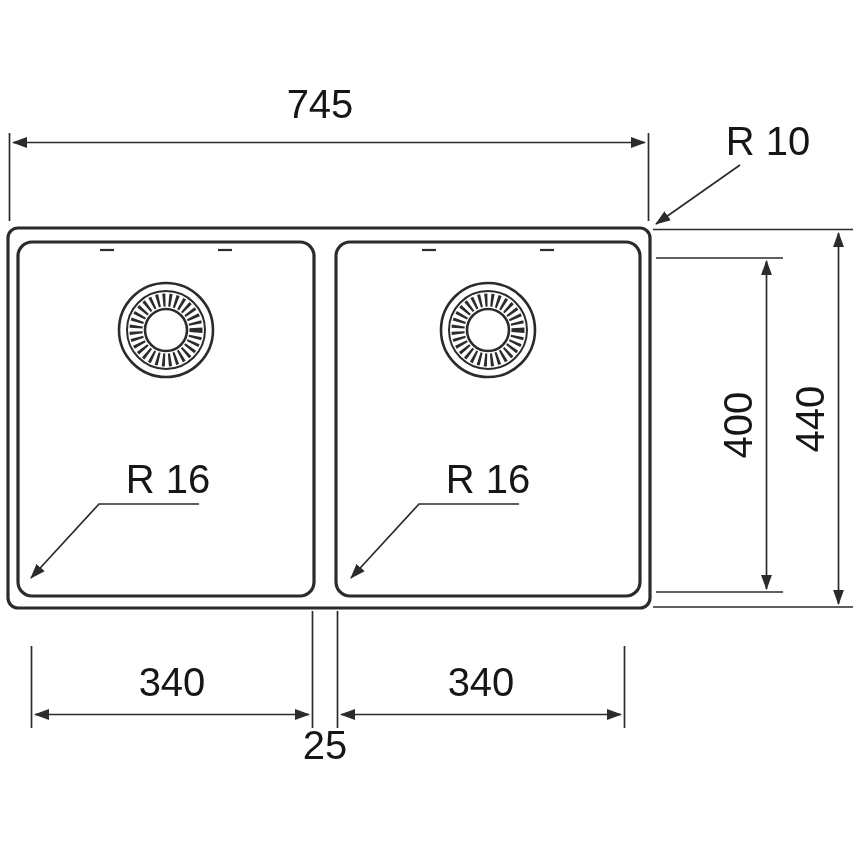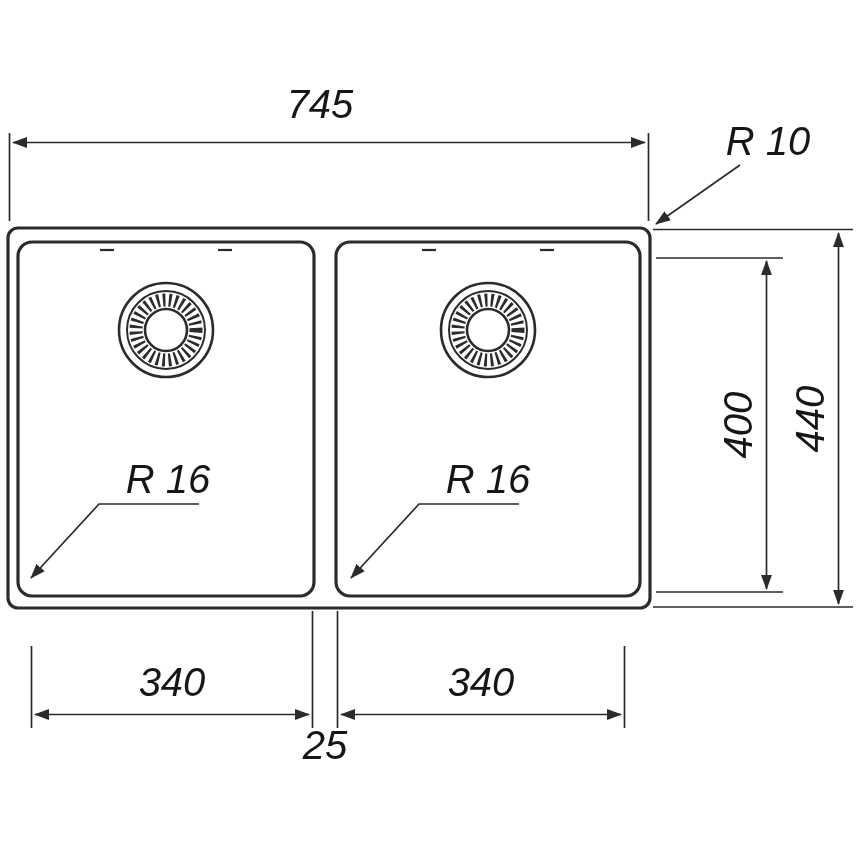--- a/index.html
+++ b/index.html
@@ -1,16 +1,16 @@
 <!DOCTYPE html>
 <html><head>
 <meta charset="utf-8">
 <style>
   html,body{margin:0;padding:0;background:#ffffff;}
-  .stage{width:860px;height:804px;position:relative;background:#ffffff;overflow:hidden;font-style:italic;}
+  .stage{width:860px;height:804px;position:relative;background:#ffffff;overflow:hidden;}
   svg{display:block;}
   .outline{fill:none;stroke:#2b2b2b;stroke-width:3.2;}
   .thin{fill:none;stroke:#2b2b2b;stroke-width:1.7;}
   .tick{stroke:#2b2b2b;stroke-width:2.2;}
   .lbl{font-family:"Liberation Sans",sans-serif;font-size:40px;fill:#161616;}
 </style>
 </head>
 <body>
 
 <div class="stage">

